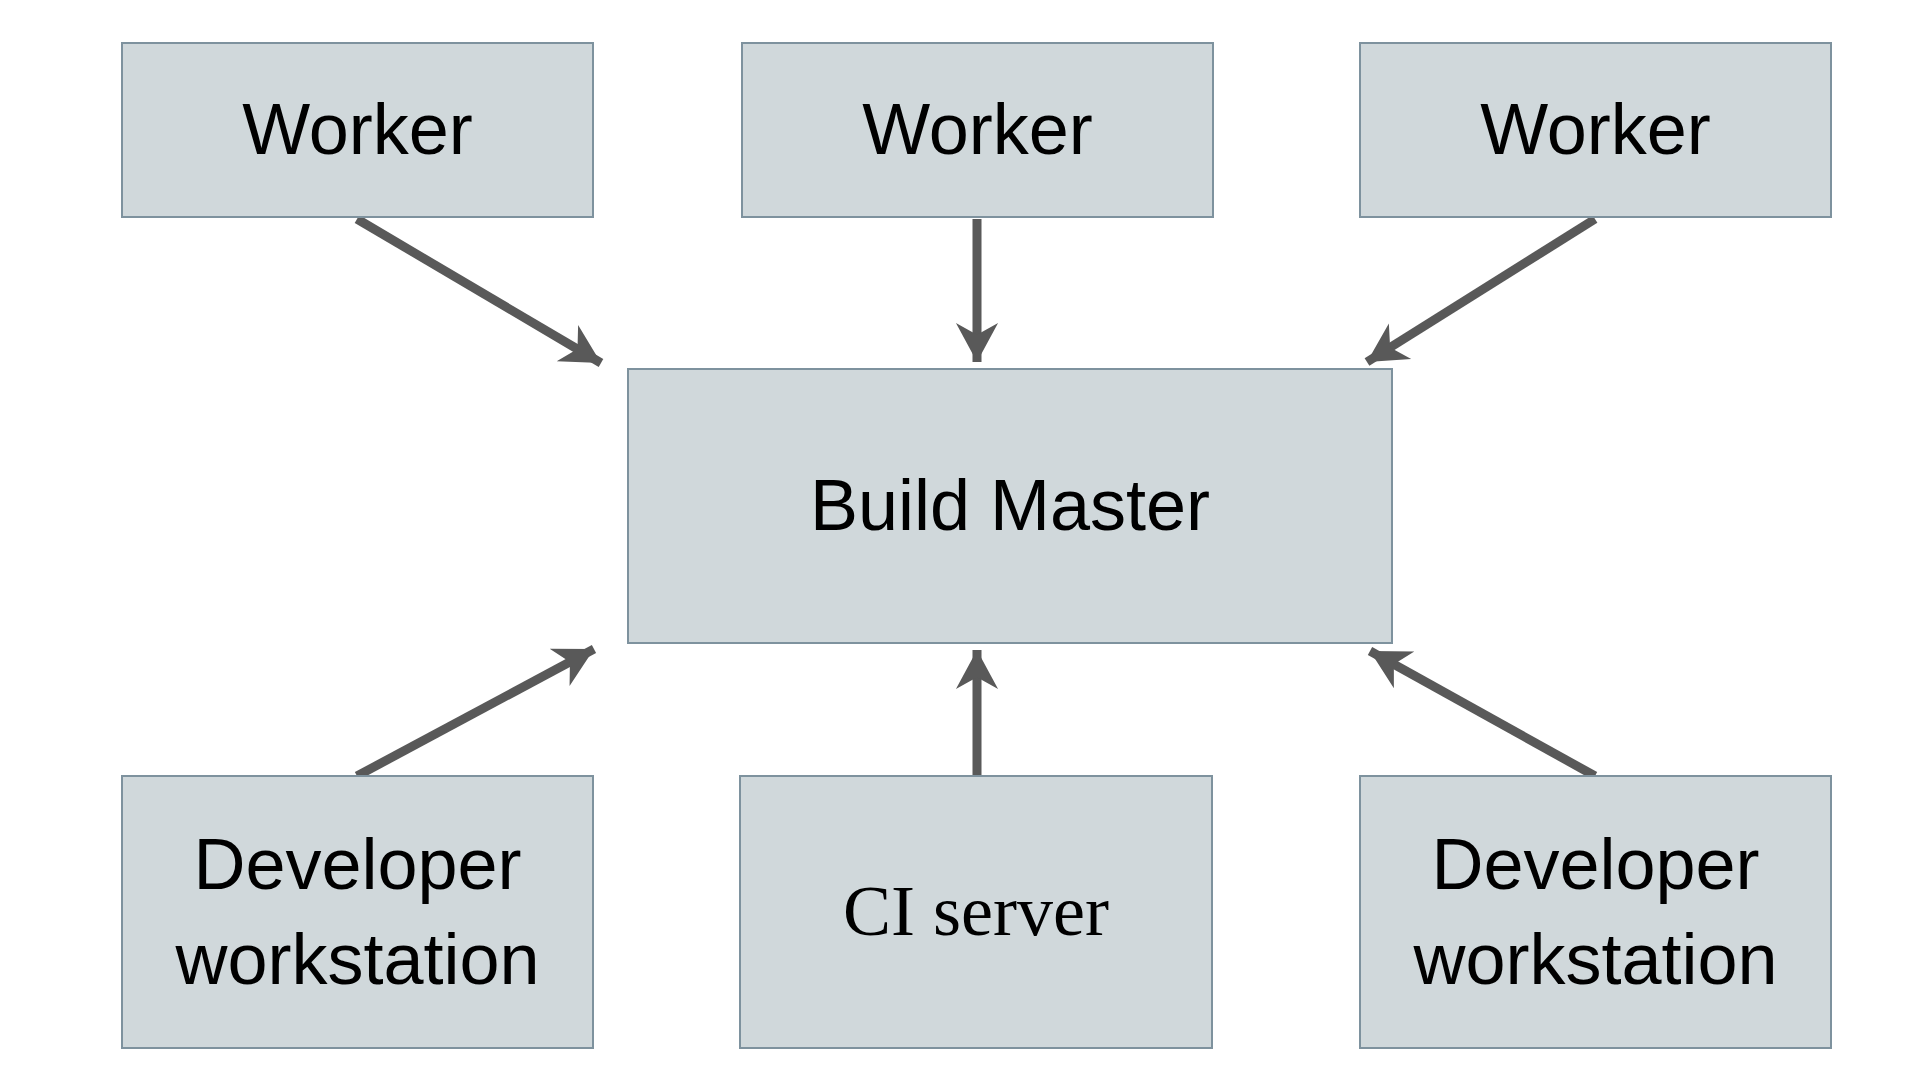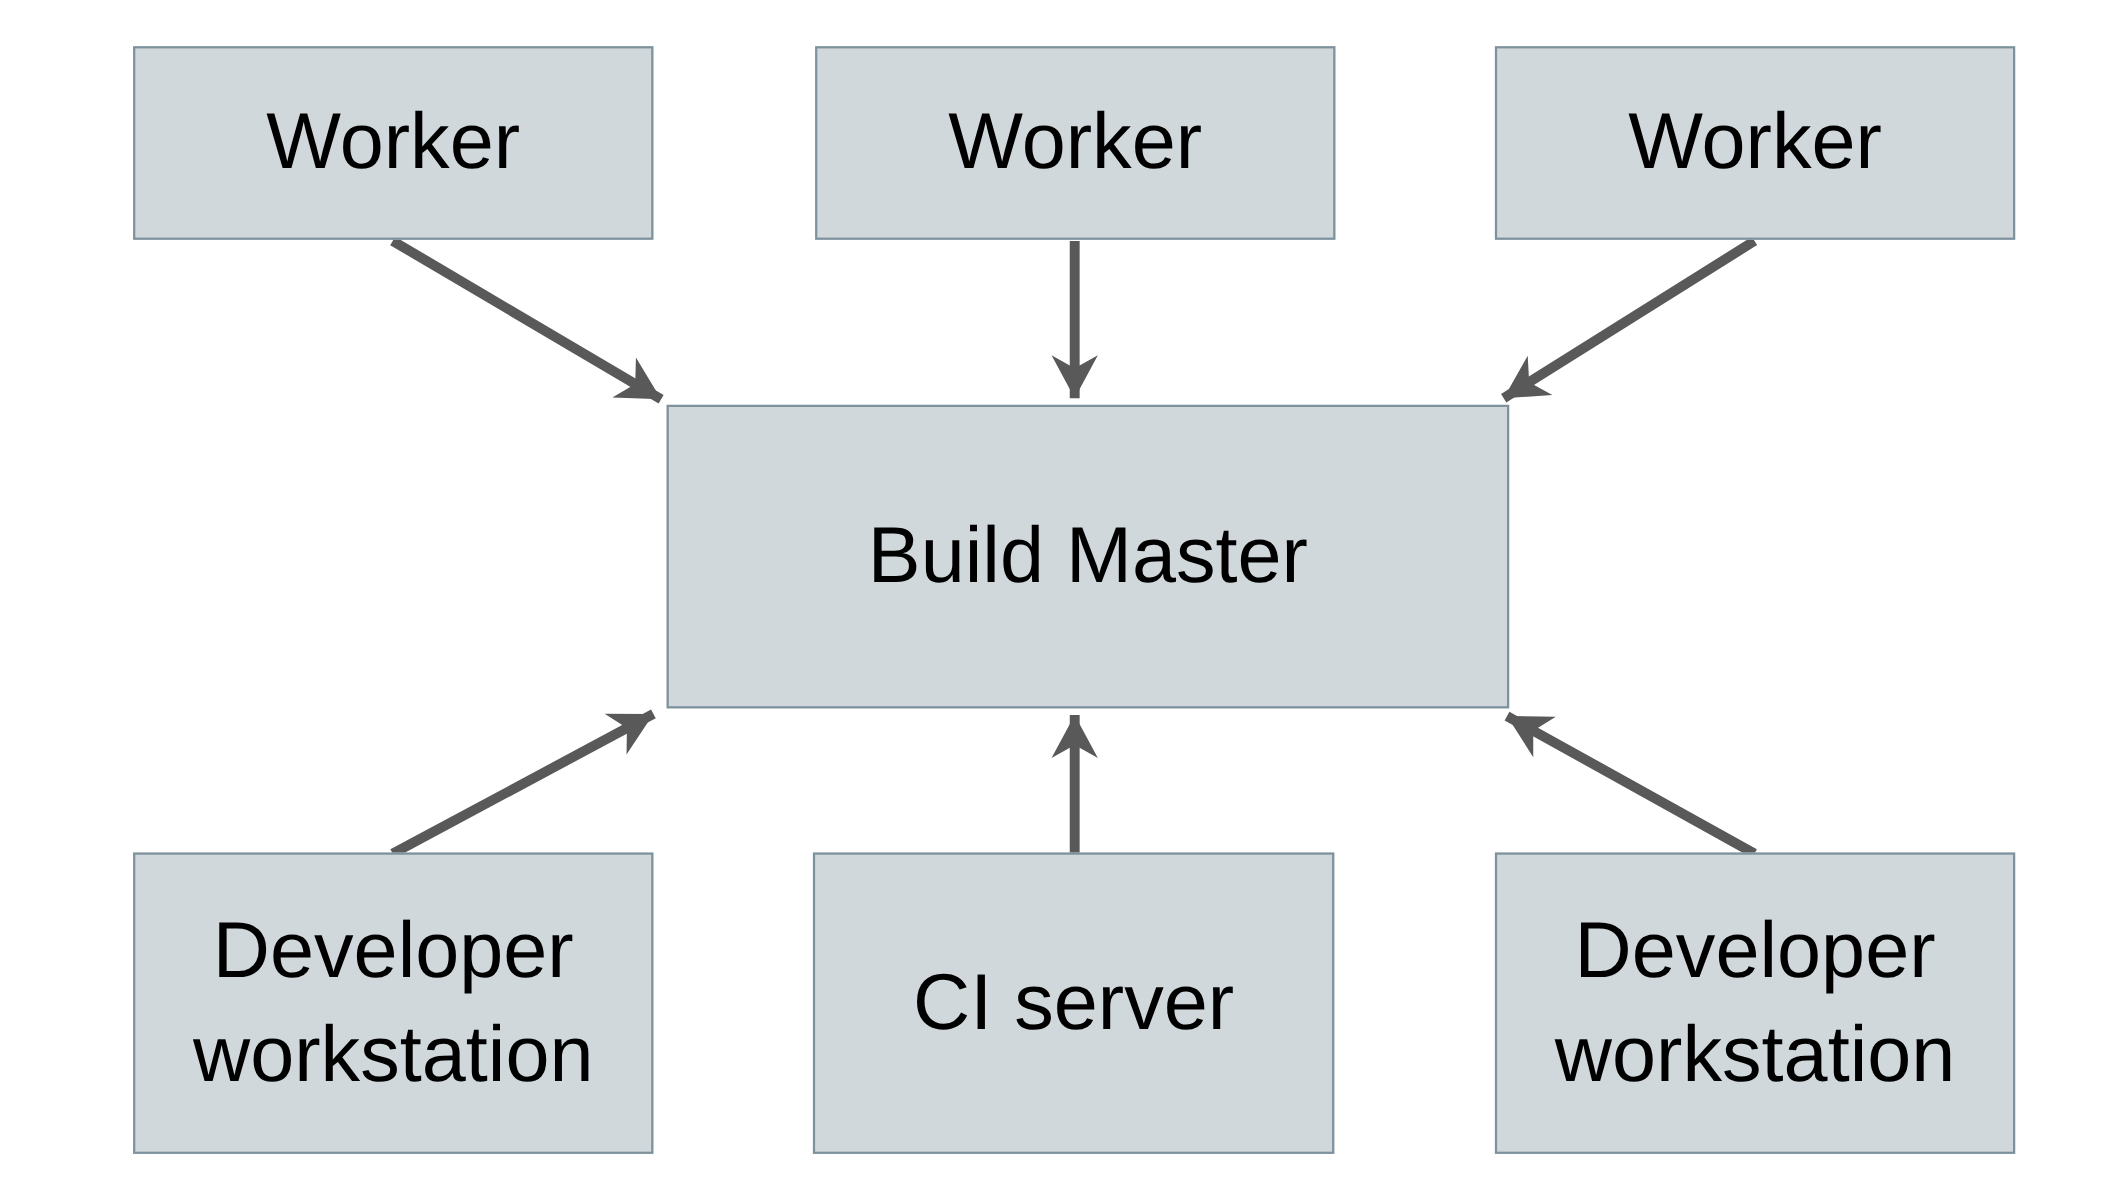--- a/index.html
+++ b/index.html
@@ -33,24 +33,24 @@
     text-align:center;
     font-size:72px;
     line-height:1.32;
     letter-spacing:0;
   }
   
   .n-worker-left   {left:121px;  top:42px;  width:473px; height:176px;}
   .n-worker-center {left:741px;  top:42px;  width:473px; height:176px;}
   .n-worker-right  {left:1359px; top:42px;  width:473px; height:176px;}
   
-  .n-build-master  {left:606px;  top:368px; width:766px; height:276px;}
+  .n-build-master  {left:627px;  top:368px; width:766px; height:276px;}
   
   .n-dev-left      {left:121px;  top:775px; width:473px; height:274px; padding:0 14px;}
-  .n-ci-server     {left:739px;  top:775px; width:474px; height:274px;}
+  .n-ci-server     {left:739px;  top:775px; width:474px; height:274px;font-family:Liberation Serif, serif;}
   .n-dev-right     {left:1359px; top:775px; width:473px; height:274px; padding:0 14px;}
 
   svg.arrows{
     position:absolute;
     left:0; top:0;
     width:1910px;
     height:1090px;
     pointer-events:none;
   }
   .arrow{

